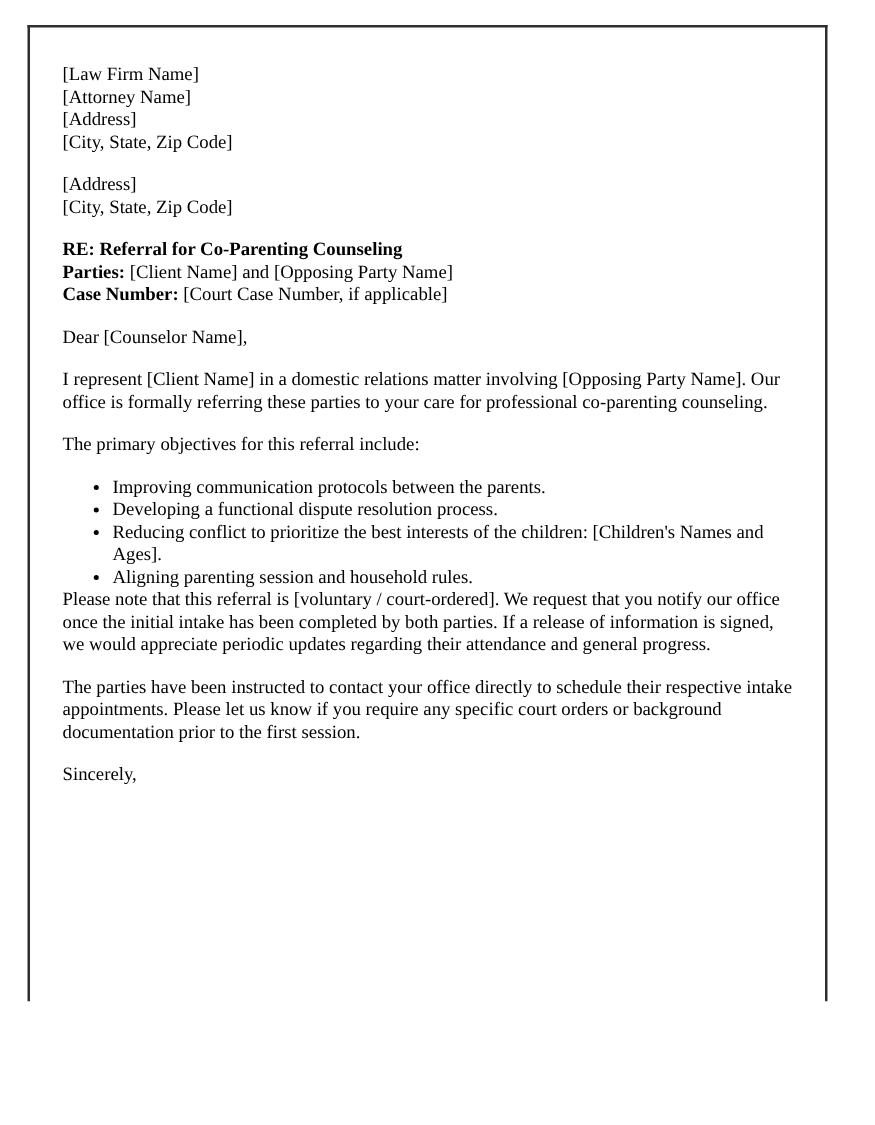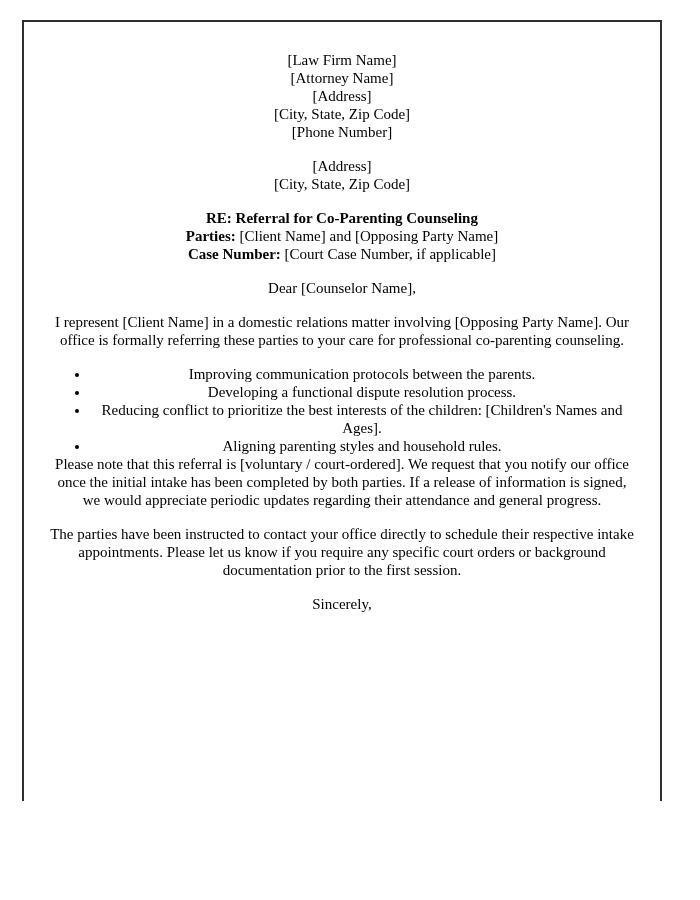--- a/index.html
+++ b/index.html
@@ -15,21 +15,20 @@
     position: absolute;
     left: 22px;
     top: 20px;
     width: 640px;
     height: 781px;
     border: 2px solid #2e2e2e;
     border-bottom: none;
     background: #ffffff;
     padding: 29px 26px 0 26px;
     overflow: hidden;
-    text-align: center;
   }
   .doc-frame, .doc-frame p, .doc-frame div, .doc-frame li {
     font-size: 15px;
     line-height: 18px;
   }
   .block { margin: 0 0 16px 0; }
   .line { display: block; }
   b, .bold { font-weight: bold; }
   ul.objectives {
     margin: 0 0;
@@ -41,45 +40,45 @@
 </head>
 <body>
 
 <div class="doc-frame">
 
   <div class="block">
     <span class="line">[Law Firm Name]</span>
     <span class="line">[Attorney Name]</span>
     <span class="line">[Address]</span>
     <span class="line">[City, State, Zip Code]</span>
-    <span class="line">[Phone Number]</span>
   </div>
 
 
   <div class="block">
     <span class="line">[Address]</span>
     <span class="line">[City, State, Zip Code]</span>
   </div>
 
   <div class="block">
     <span class="line bold">RE: Referral for Co-Parenting Counseling</span>
     <span class="line"><b>Parties:</b><span> [Client Name] and [Opposing Party Name]</span></span>
     <span class="line"><b>Case Number:</b><span> [Court Case Number, if applicable]</span></span>
   </div>
 
   <p class="block">Dear [Counselor Name],</p>
 
   <p class="block">I represent [Client Name] in a domestic relations matter involving [Opposing Party Name]. Our office is formally referring these parties to your care for professional co-parenting counseling.</p>
 
+  <p class="block">The primary objectives for this referral include:</p>
 
   <ul class="objectives">
     <li>Improving communication protocols between the parents.</li>
     <li>Developing a functional dispute resolution process.</li>
     <li>Reducing conflict to prioritize the best interests of the children: [Children's Names and Ages].</li>
-    <li>Aligning parenting styles and household rules.</li>
+    <li>Aligning parenting session and household rules.</li>
   </ul>
 
   <p class="block">Please note that this referral is [voluntary / court-ordered]. We request that you notify our office once the initial intake has been completed by both parties. If a release of information is signed, we would appreciate periodic updates regarding their attendance and general progress.</p>
 
   <p class="block">The parties have been instructed to contact your office directly to schedule their respective intake appointments. Please let us know if you require any specific court orders or background documentation prior to the first session.</p>
 
 
   <p class="block">Sincerely,</p>
 
 </div>

